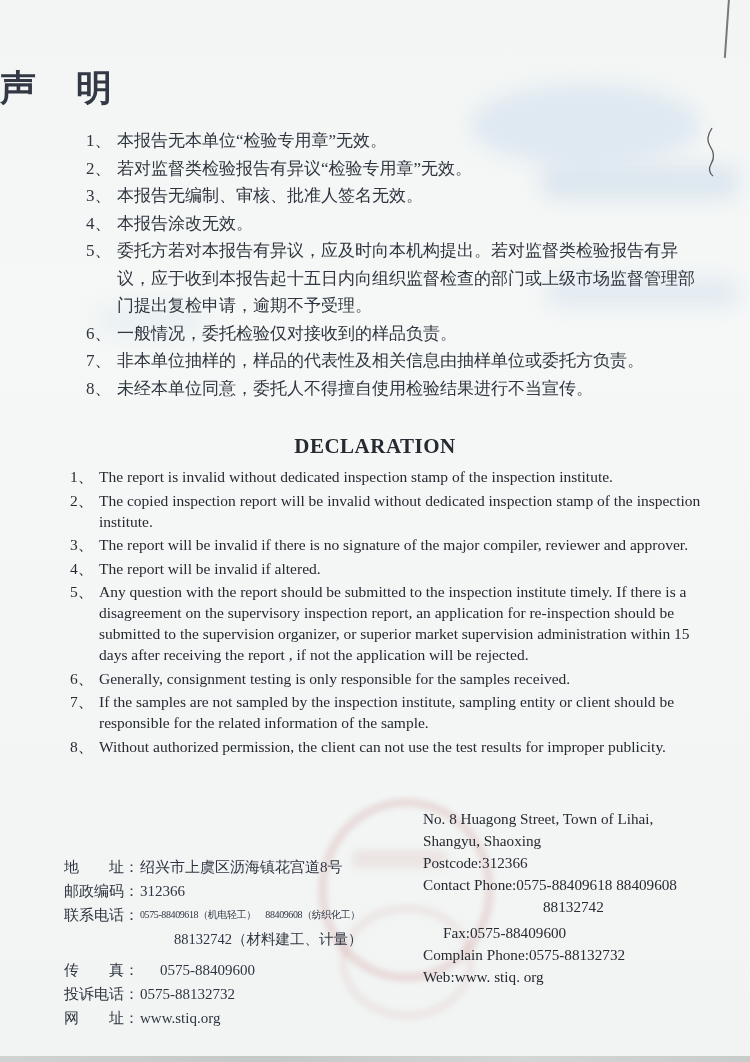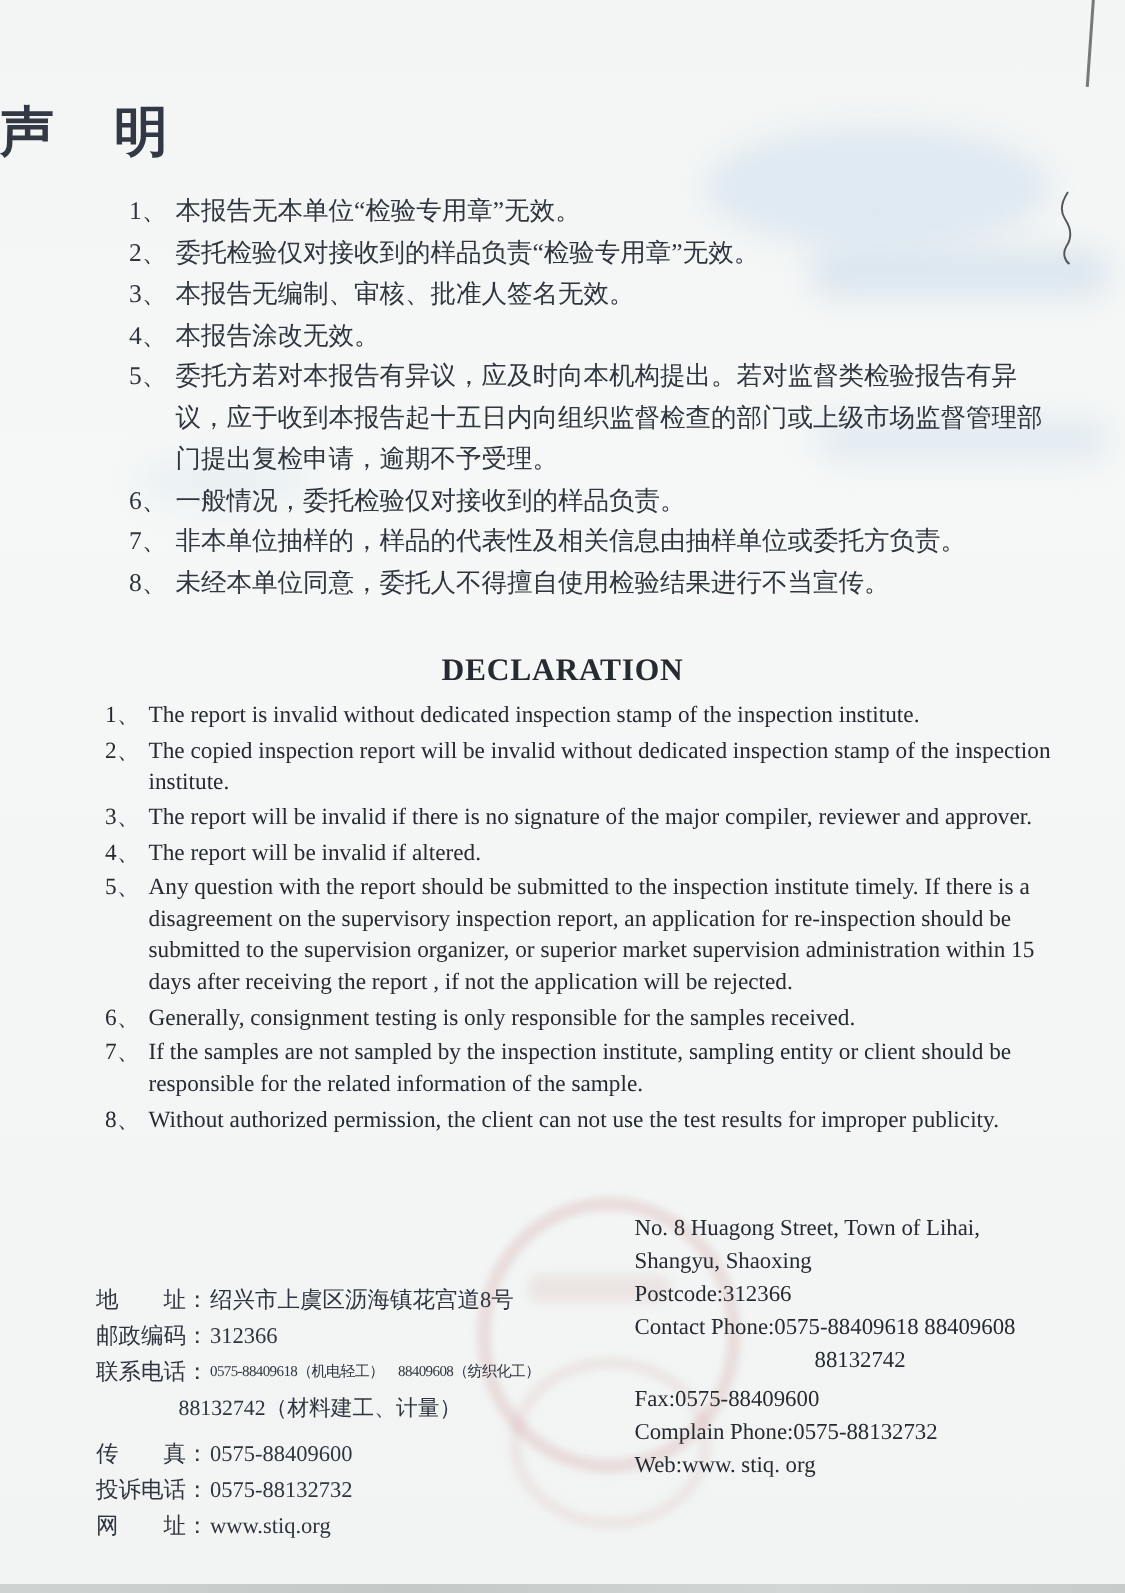--- a/index.html
+++ b/index.html
@@ -35,27 +35,27 @@
   .en-list{position:absolute;top:466px;left:70px;right:48px;list-style:none;margin:0;padding:0;
         font-size:15.5px;line-height:21px;color:#262a31;}
   .en-list li{position:relative;padding-left:29px;margin-bottom:2.5px;}
   .en-list .num{position:absolute;left:0;top:0;}
   
   .footer-left{position:absolute;top:855px;left:64px;width:380px;font-size:15px;color:#2f3540;}
   .footer-left .row{display:flex;line-height:24px;}
   .footer-left .lbl{flex:0 0 76px;white-space:nowrap;}
   .footer-left .val{white-space:nowrap;}
   .footer-left .row-phone .val{font-size:10px;letter-spacing:-.4px;}
-  .footer-left .val2{margin-left:55px;line-height:24px;font-size:14.5px;white-space:nowrap;}
-  .footer-left .gap-top{margin-top:7px;}
+  .footer-left .val2{margin-left:110px;line-height:24px;font-size:14.5px;white-space:nowrap;}
+  .footer-left .gap-top{margin-top:7px;gap:20px;}
   .footer-right{position:absolute;top:808px;left:423px;width:305px;font-size:15.2px;
         line-height:22px;color:#262a31;}
   .footer-right .line{white-space:nowrap;}
   .footer-right .indent{margin-left:120px;}
-  .footer-right .gap-top{margin-top:4px;}
+  .footer-right .gap-top{margin-top:4px;margin-left:20px;}
 </style>
 </head>
 <body>
 
 <div class="page">
 
   <div class="blob blob1"></div>
   <div class="blob blob2"></div>
   <div class="blob blob3"></div>
   <div class="blob blob4"></div>
@@ -65,21 +65,21 @@
   <div class="corner-line"></div>
   <div class="bottom-band"></div>
   <svg class="squiggle" width="18" height="52" viewBox="0 0 18 52">
     <path d="M10 2 C6 8 4 14 8 20 C12 26 13 32 9 38 C6 43 8 48 11 50" fill="none" stroke="#55575a" stroke-width="1.3"></path>
   </svg>
 
   <div class="title">声　明</div>
 
   <ol class="cn-list">
     <li><span class="num">1、</span><span>本报告无本单位“检验专用章”无效。</span></li>
-    <li><span class="num">2、</span><span>委托检验仅对接收到的样品负责“检验专用章”无效。</span></li>
+    <li><span class="num">2、</span><span>若对监督类检验报告有异议“检验专用章”无效。</span></li>
     <li><span class="num">3、</span><span>本报告无编制、审核、批准人签名无效。</span></li>
     <li><span class="num">4、</span><span>本报告涂改无效。</span></li>
     <li><span class="num">5、</span><span>委托方若对本报告有异议，应及时向本机构提出。若对监督类检验报告有异议，应于收到本报告起十五日内向组织监督检查的部门或上级市场监督管理部门提出复检申请，逾期不予受理。</span></li>
     <li><span class="num">6、</span><span>一般情况，委托检验仅对接收到的样品负责。</span></li>
     <li><span class="num">7、</span><span>非本单位抽样的，样品的代表性及相关信息由抽样单位或委托方负责。</span></li>
     <li><span class="num">8、</span><span>未经本单位同意，委托人不得擅自使用检验结果进行不当宣传。</span></li>
   </ol>
 
   <h2 class="decl-title">DECLARATION</h2>
 

